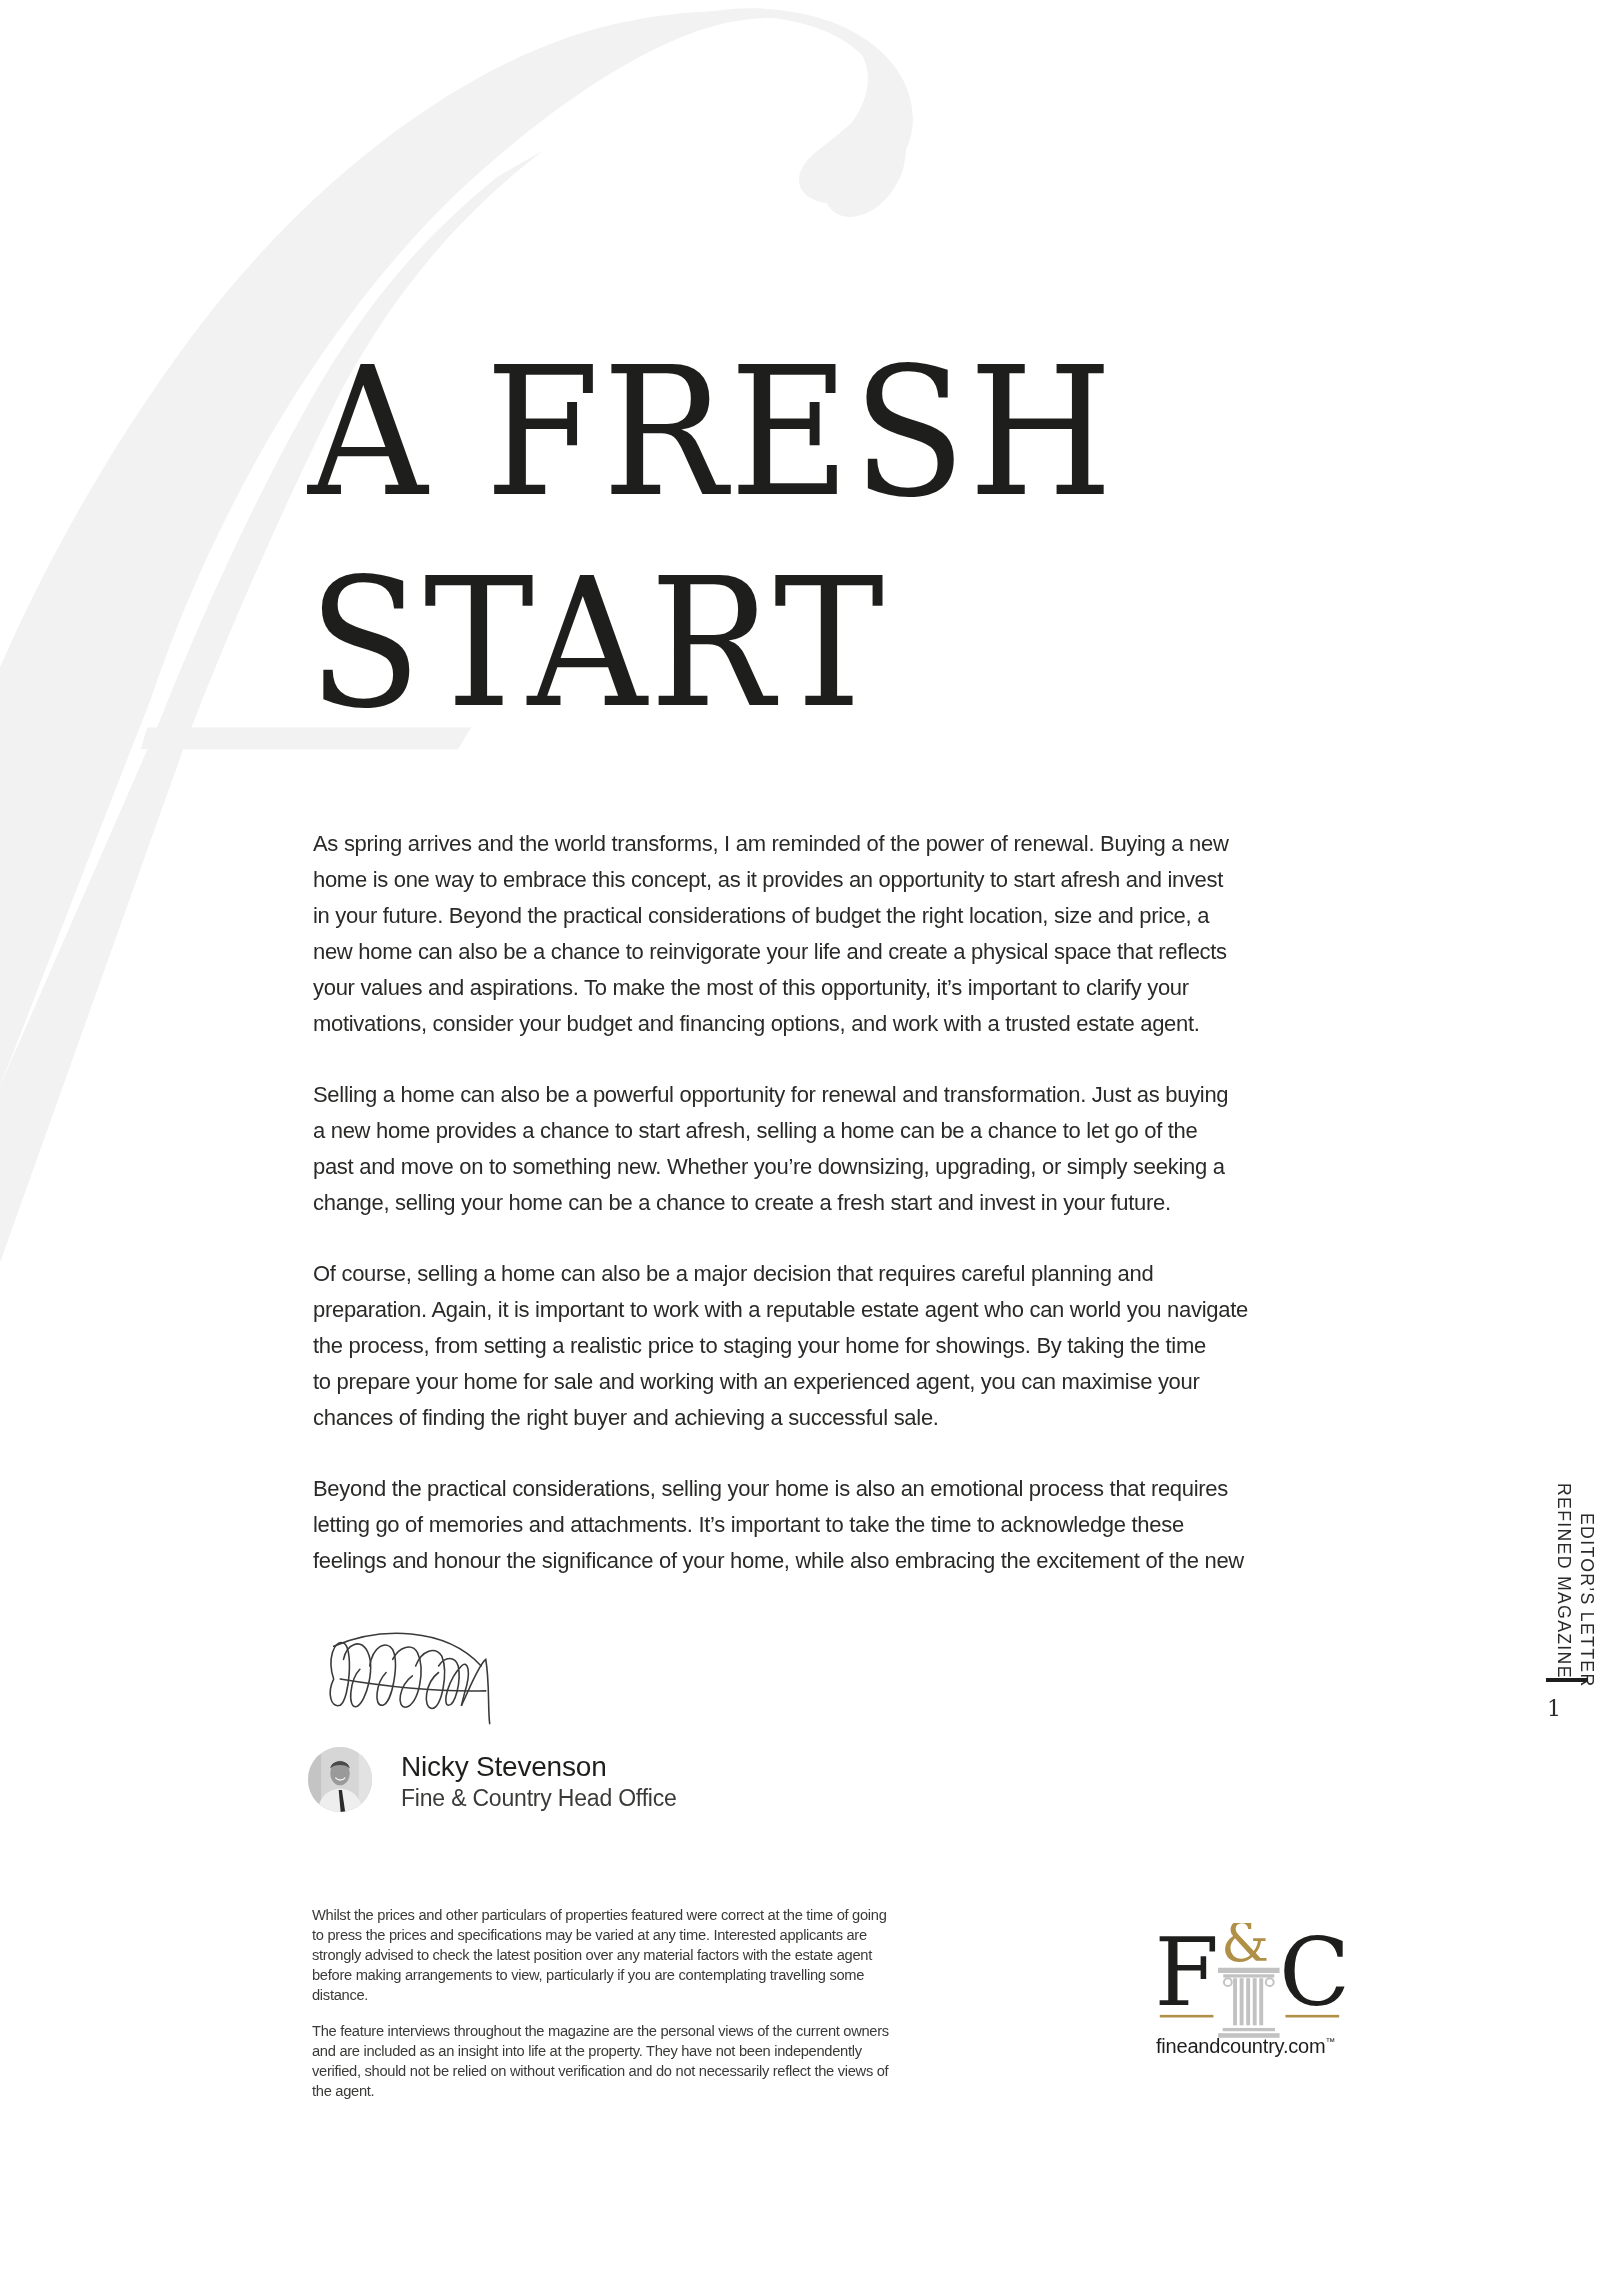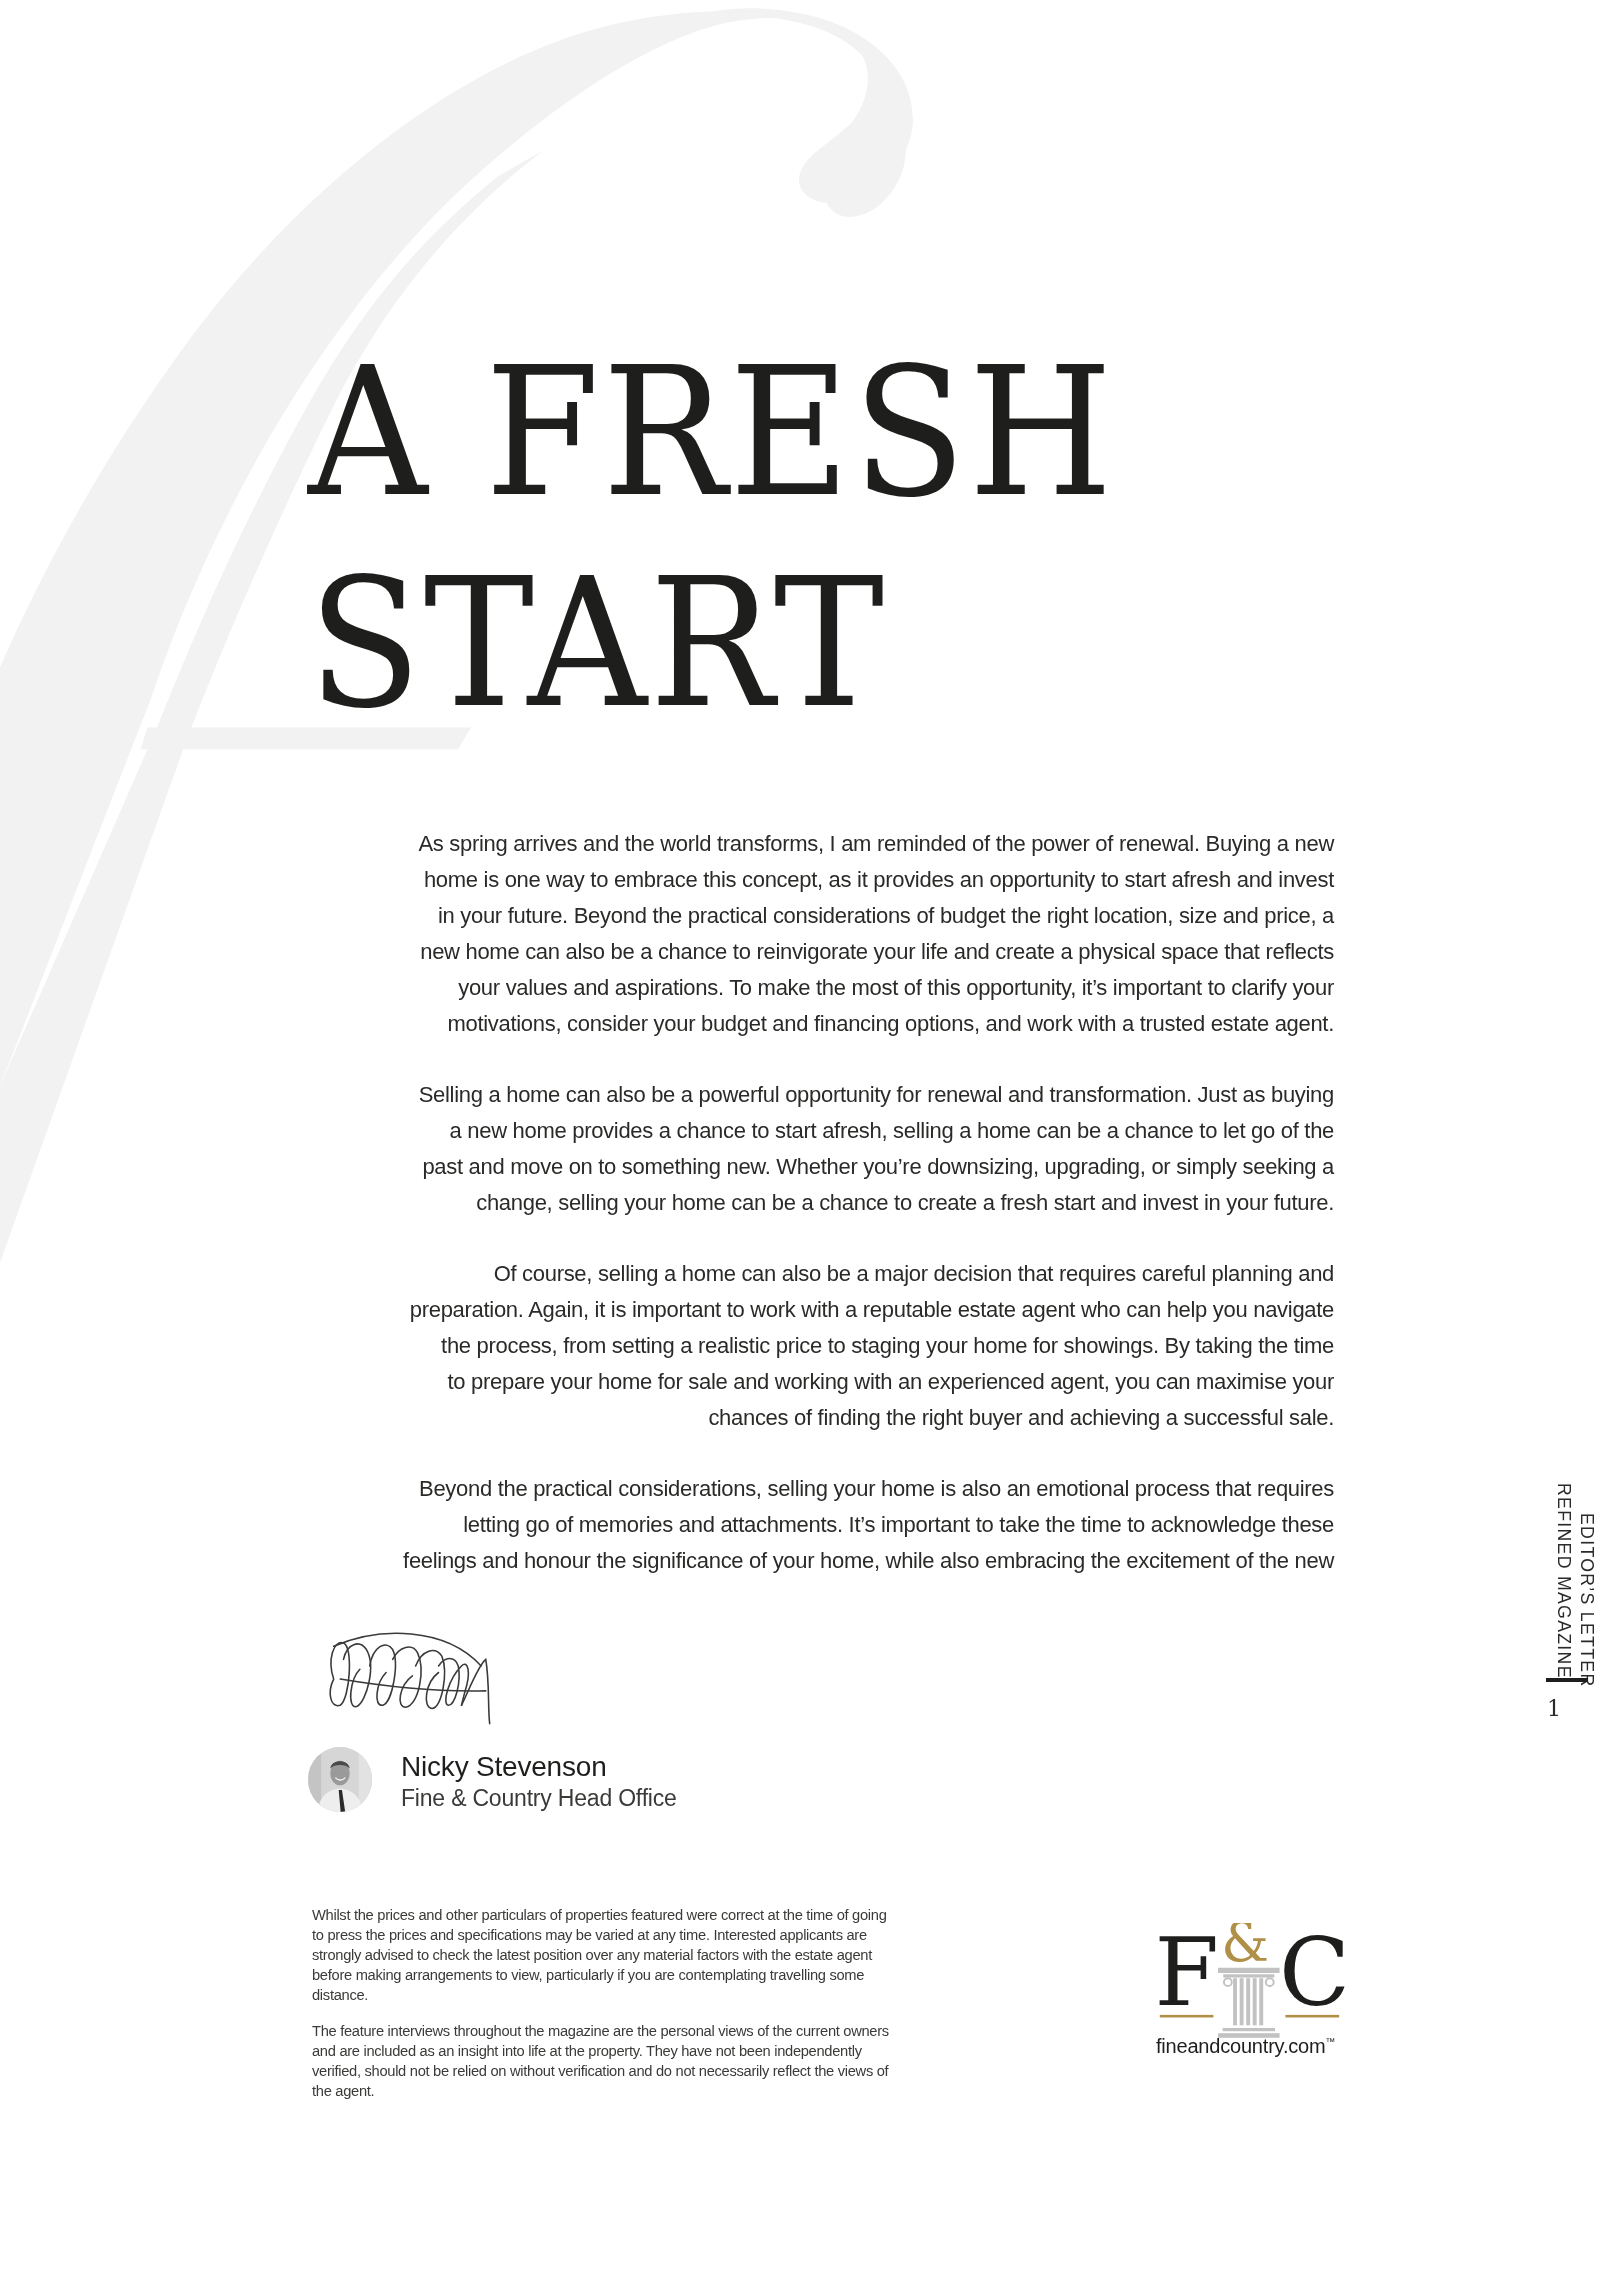--- a/index.html
+++ b/index.html
@@ -16,21 +16,20 @@
       margin: 0;
       transform: scaleX(0.93); transform-origin: left top;
     }
     .title span { display: block; white-space: nowrap; }
 
     .body-text {
       position: absolute; left: 313px; top: 826px; width: 1021px; z-index: 2;
       font-family: "Liberation Sans", sans-serif; font-weight: normal;
       color: #2a2a28; font-size: 22px; line-height: 36px;
       letter-spacing: -0.3px;
-      text-align: right;
     }
     .body-text p { margin: 0 0 35px 0; }
     .body-text .ln { display: block; white-space: nowrap; }
 
     .signature { position: absolute; left: 314px; top: 1620px; width: 236px; height: 105px; z-index: 2; }
 
     .author { position: absolute; left: 308px; top: 1747px; height: 79px; z-index: 2; }
     .avatar {
       position: absolute; left: 0; top: 0; width: 64px; height: 65px; border-radius: 50%;
       overflow: hidden; background: #d9d9d9;
@@ -140,21 +139,21 @@
       <span class="ln">motivations, consider your budget and financing options, and work with a trusted estate agent.</span>
     </p>
     <p>
       <span class="ln">Selling a home can also be a powerful opportunity for renewal and transformation. Just as buying</span>
       <span class="ln">a new home provides a chance to start afresh, selling a home can be a chance to let go of the</span>
       <span class="ln">past and move on to something new. Whether you’re downsizing, upgrading, or simply seeking a</span>
       <span class="ln">change, selling your home can be a chance to create a fresh start and invest in your future.</span>
     </p>
     <p>
       <span class="ln">Of course, selling a home can also be a major decision that requires careful planning and</span>
-      <span class="ln">preparation. Again, it is important to work with a reputable estate agent who can help you navigate</span>
+      <span class="ln">preparation. Again, it is important to work with a reputable estate agent who can world you navigate</span>
       <span class="ln">the process, from setting a realistic price to staging your home for showings. By taking the time</span>
       <span class="ln">to prepare your home for sale and working with an experienced agent, you can maximise your</span>
       <span class="ln">chances of finding the right buyer and achieving a successful sale.</span>
     </p>
     <p>
       <span class="ln">Beyond the practical considerations, selling your home is also an emotional process that requires</span>
       <span class="ln">letting go of memories and attachments. It’s important to take the time to acknowledge these</span>
       <span class="ln">feelings and honour the significance of your home, while also embracing the excitement of the new</span>
     </p>
   </div>

